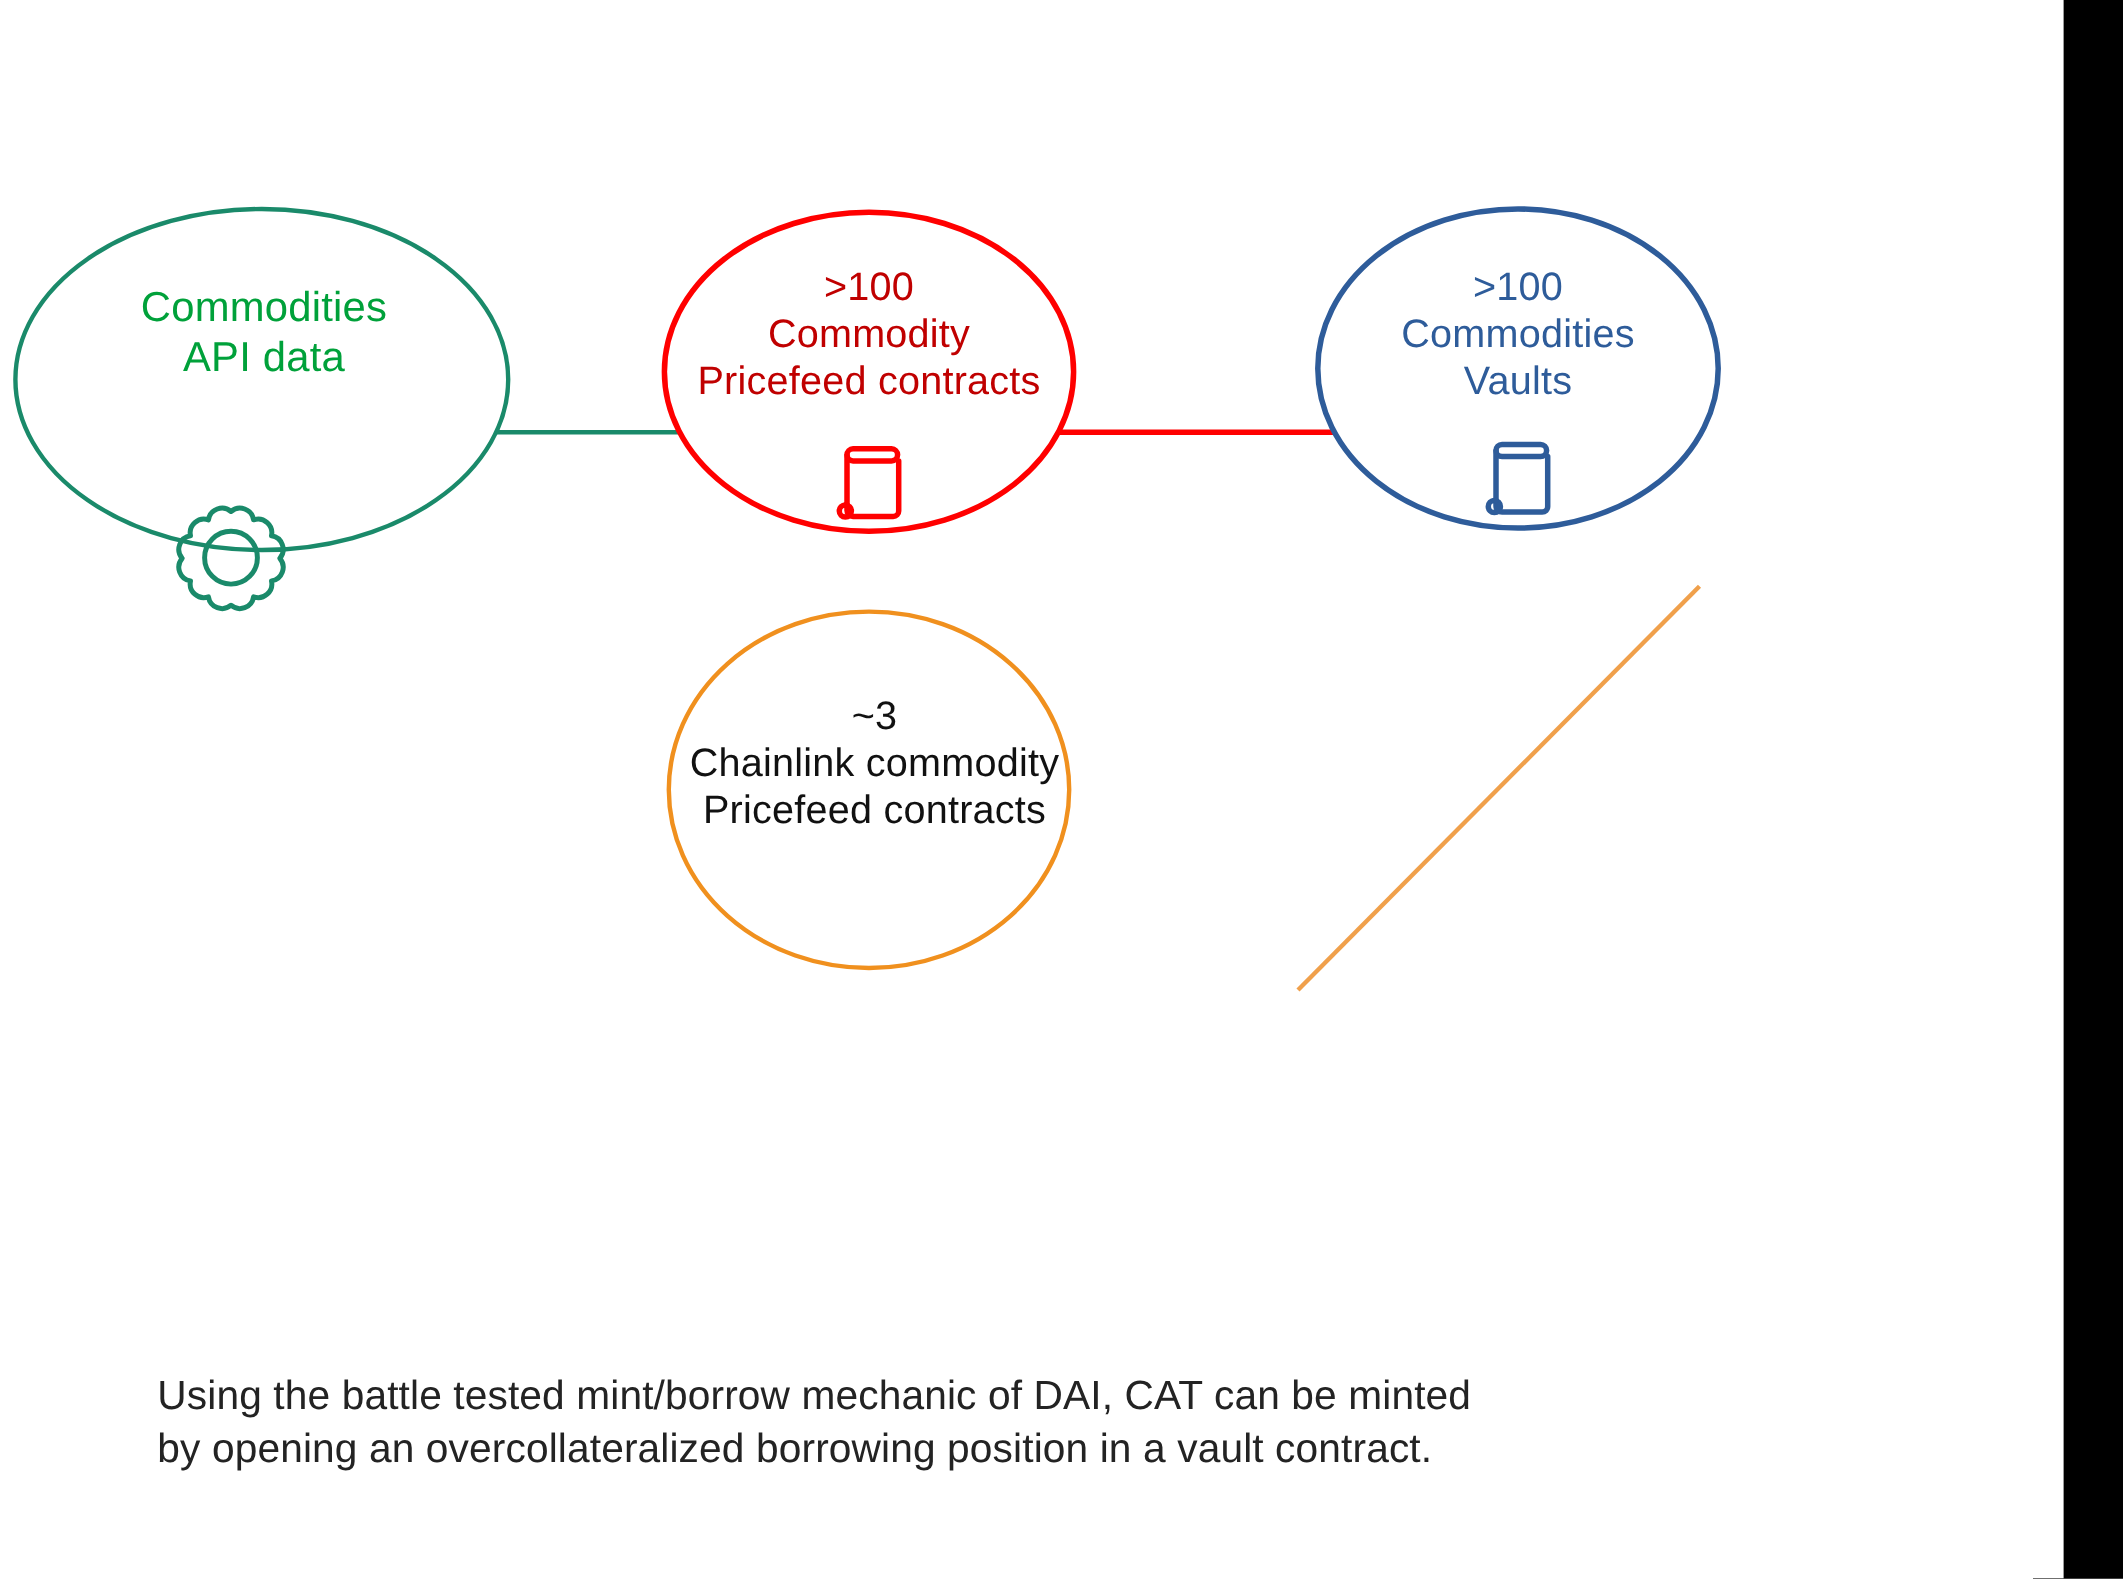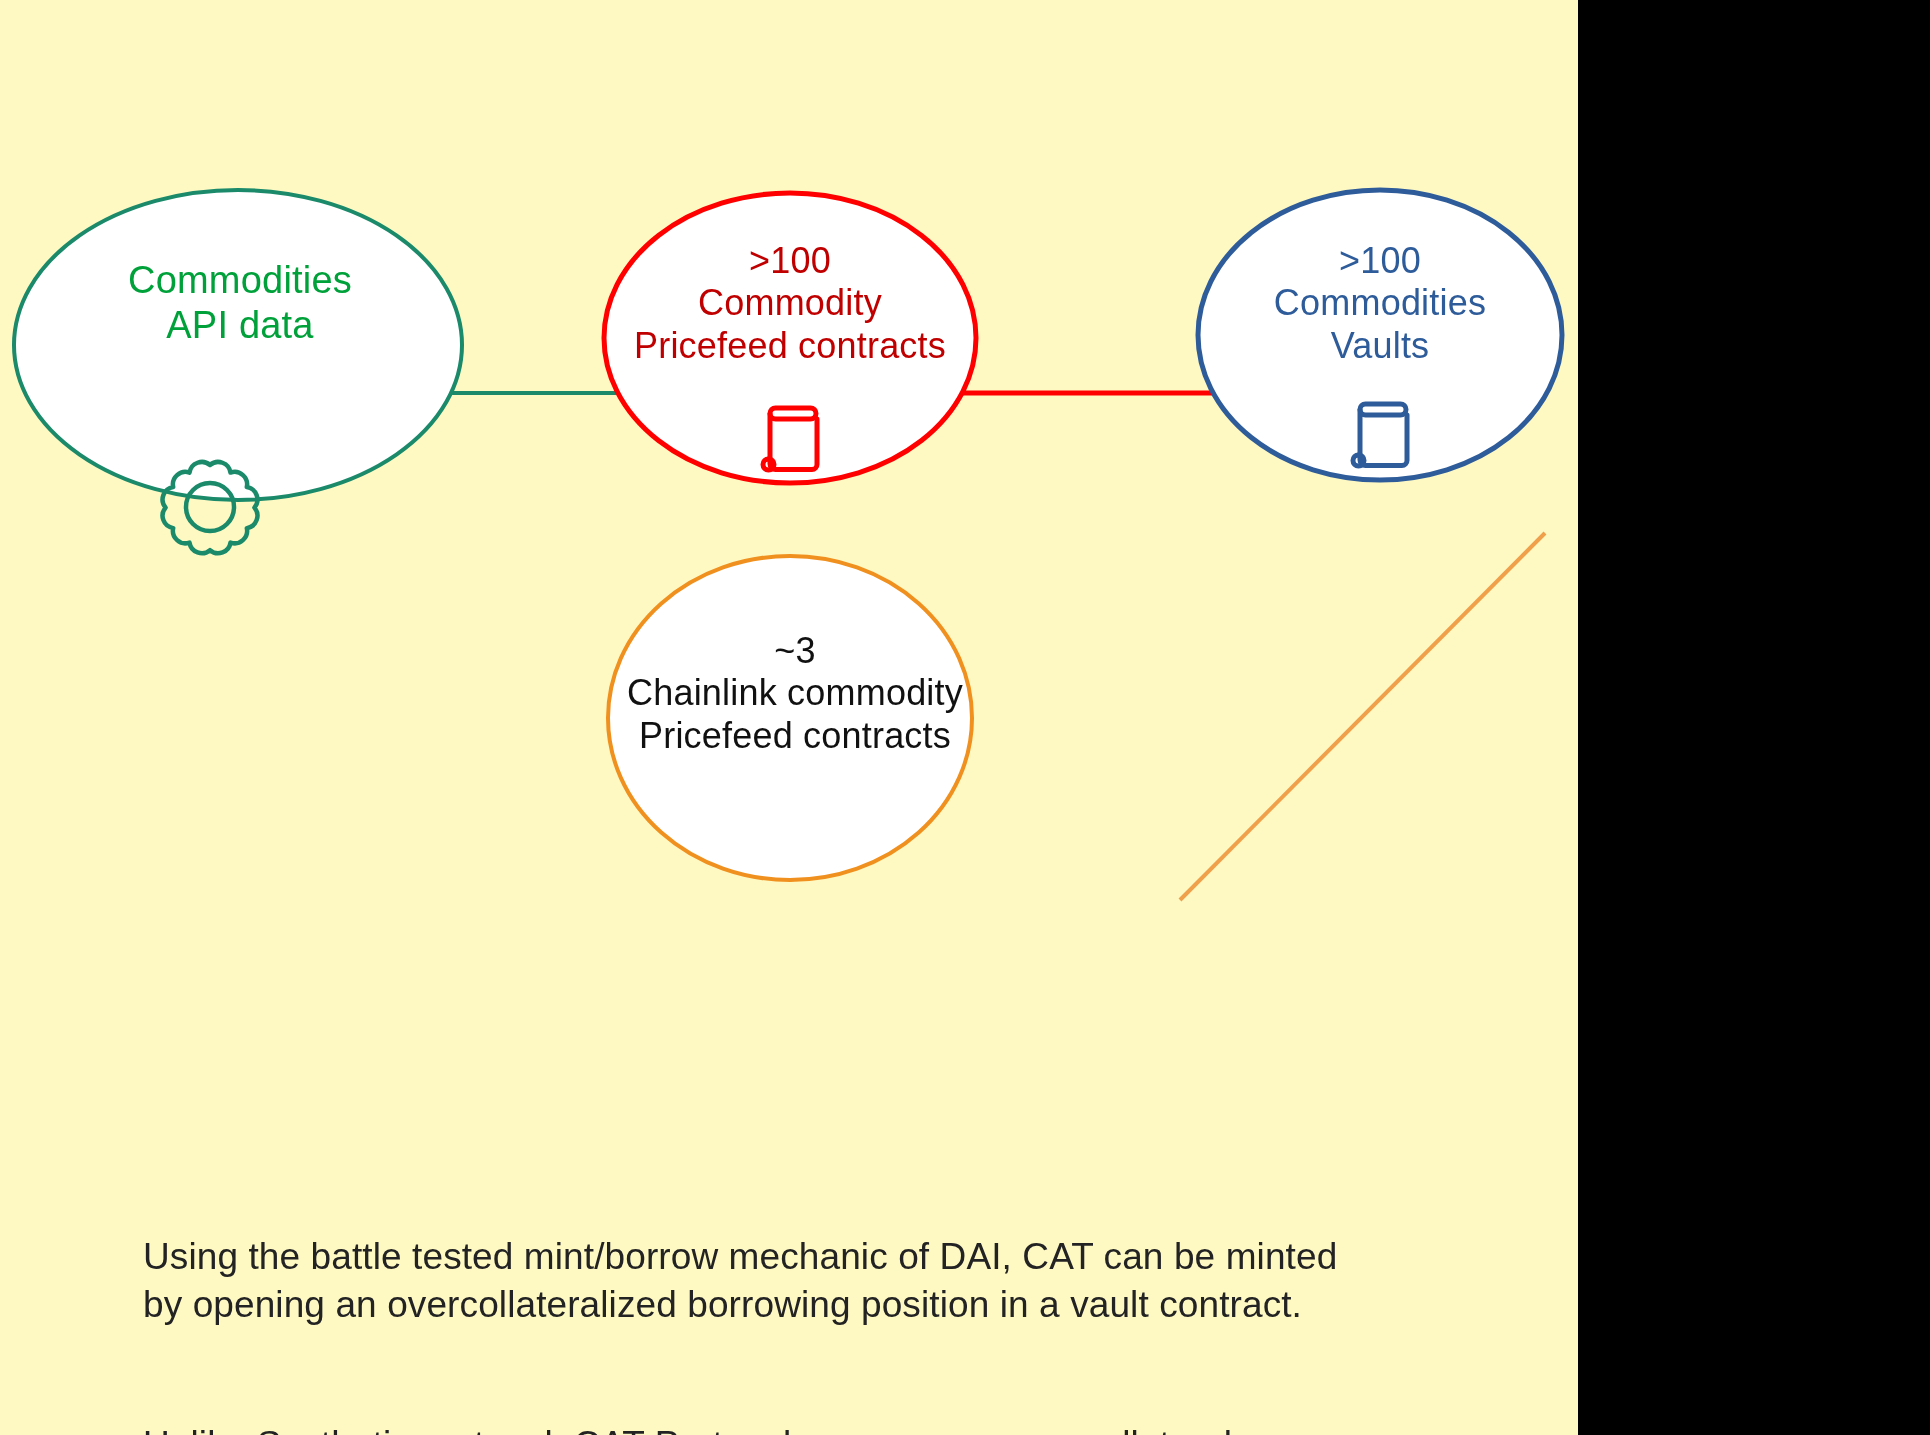--- a/index.html
+++ b/index.html
@@ -1,21 +1,21 @@
 <!DOCTYPE html>
 <html><head>
 <meta charset="utf-8">
 <style>
   html,body{margin:0;padding:0;background:#000;}
   body{
     width:1930px;height:1435px;
     font-family:"Liberation Sans", sans-serif;
     overflow:hidden;position:relative;
   }
-  #stage{position:absolute;left:0;top:0;width:1578px;height:1435px;background:#fef9c3;}
+  #stage{position:absolute;left:0;top:0;width:1876px;height:1435px;background:#ffffff;}
   .svg-layer{position:absolute;left:0;top:0;width:1930px;height:1435px;}
 
   .node-label{
     position:absolute;
     text-align:center;
     line-height:1.18;
     font-weight:400;
     white-space:pre;
     letter-spacing:0.2px;
     pointer-events:none;
@@ -45,21 +45,21 @@
   .caption-block{
     position:absolute;
     left:143px; top:1185px;
     width:1700px;
     color:#232323;
     font-size:37px;
     line-height:1.30;
     letter-spacing:0.1px;
     white-space:pre-line;
   }
-  .caption-para{margin:0 0 44px 0;}
+  .caption-para{margin:12px 0 44px 0;}
   .caption-para:last-child{margin-bottom:0;}
 </style>
 </head>
 <body>
 
 <div id="stage">
 
   <svg class="svg-layer" viewBox="0 0 1930 1435" xmlns="http://www.w3.org/2000/svg">
 
     <line x1="440" y1="393" x2="800" y2="393" stroke="#1A8A6A" stroke-width="4"></line>

